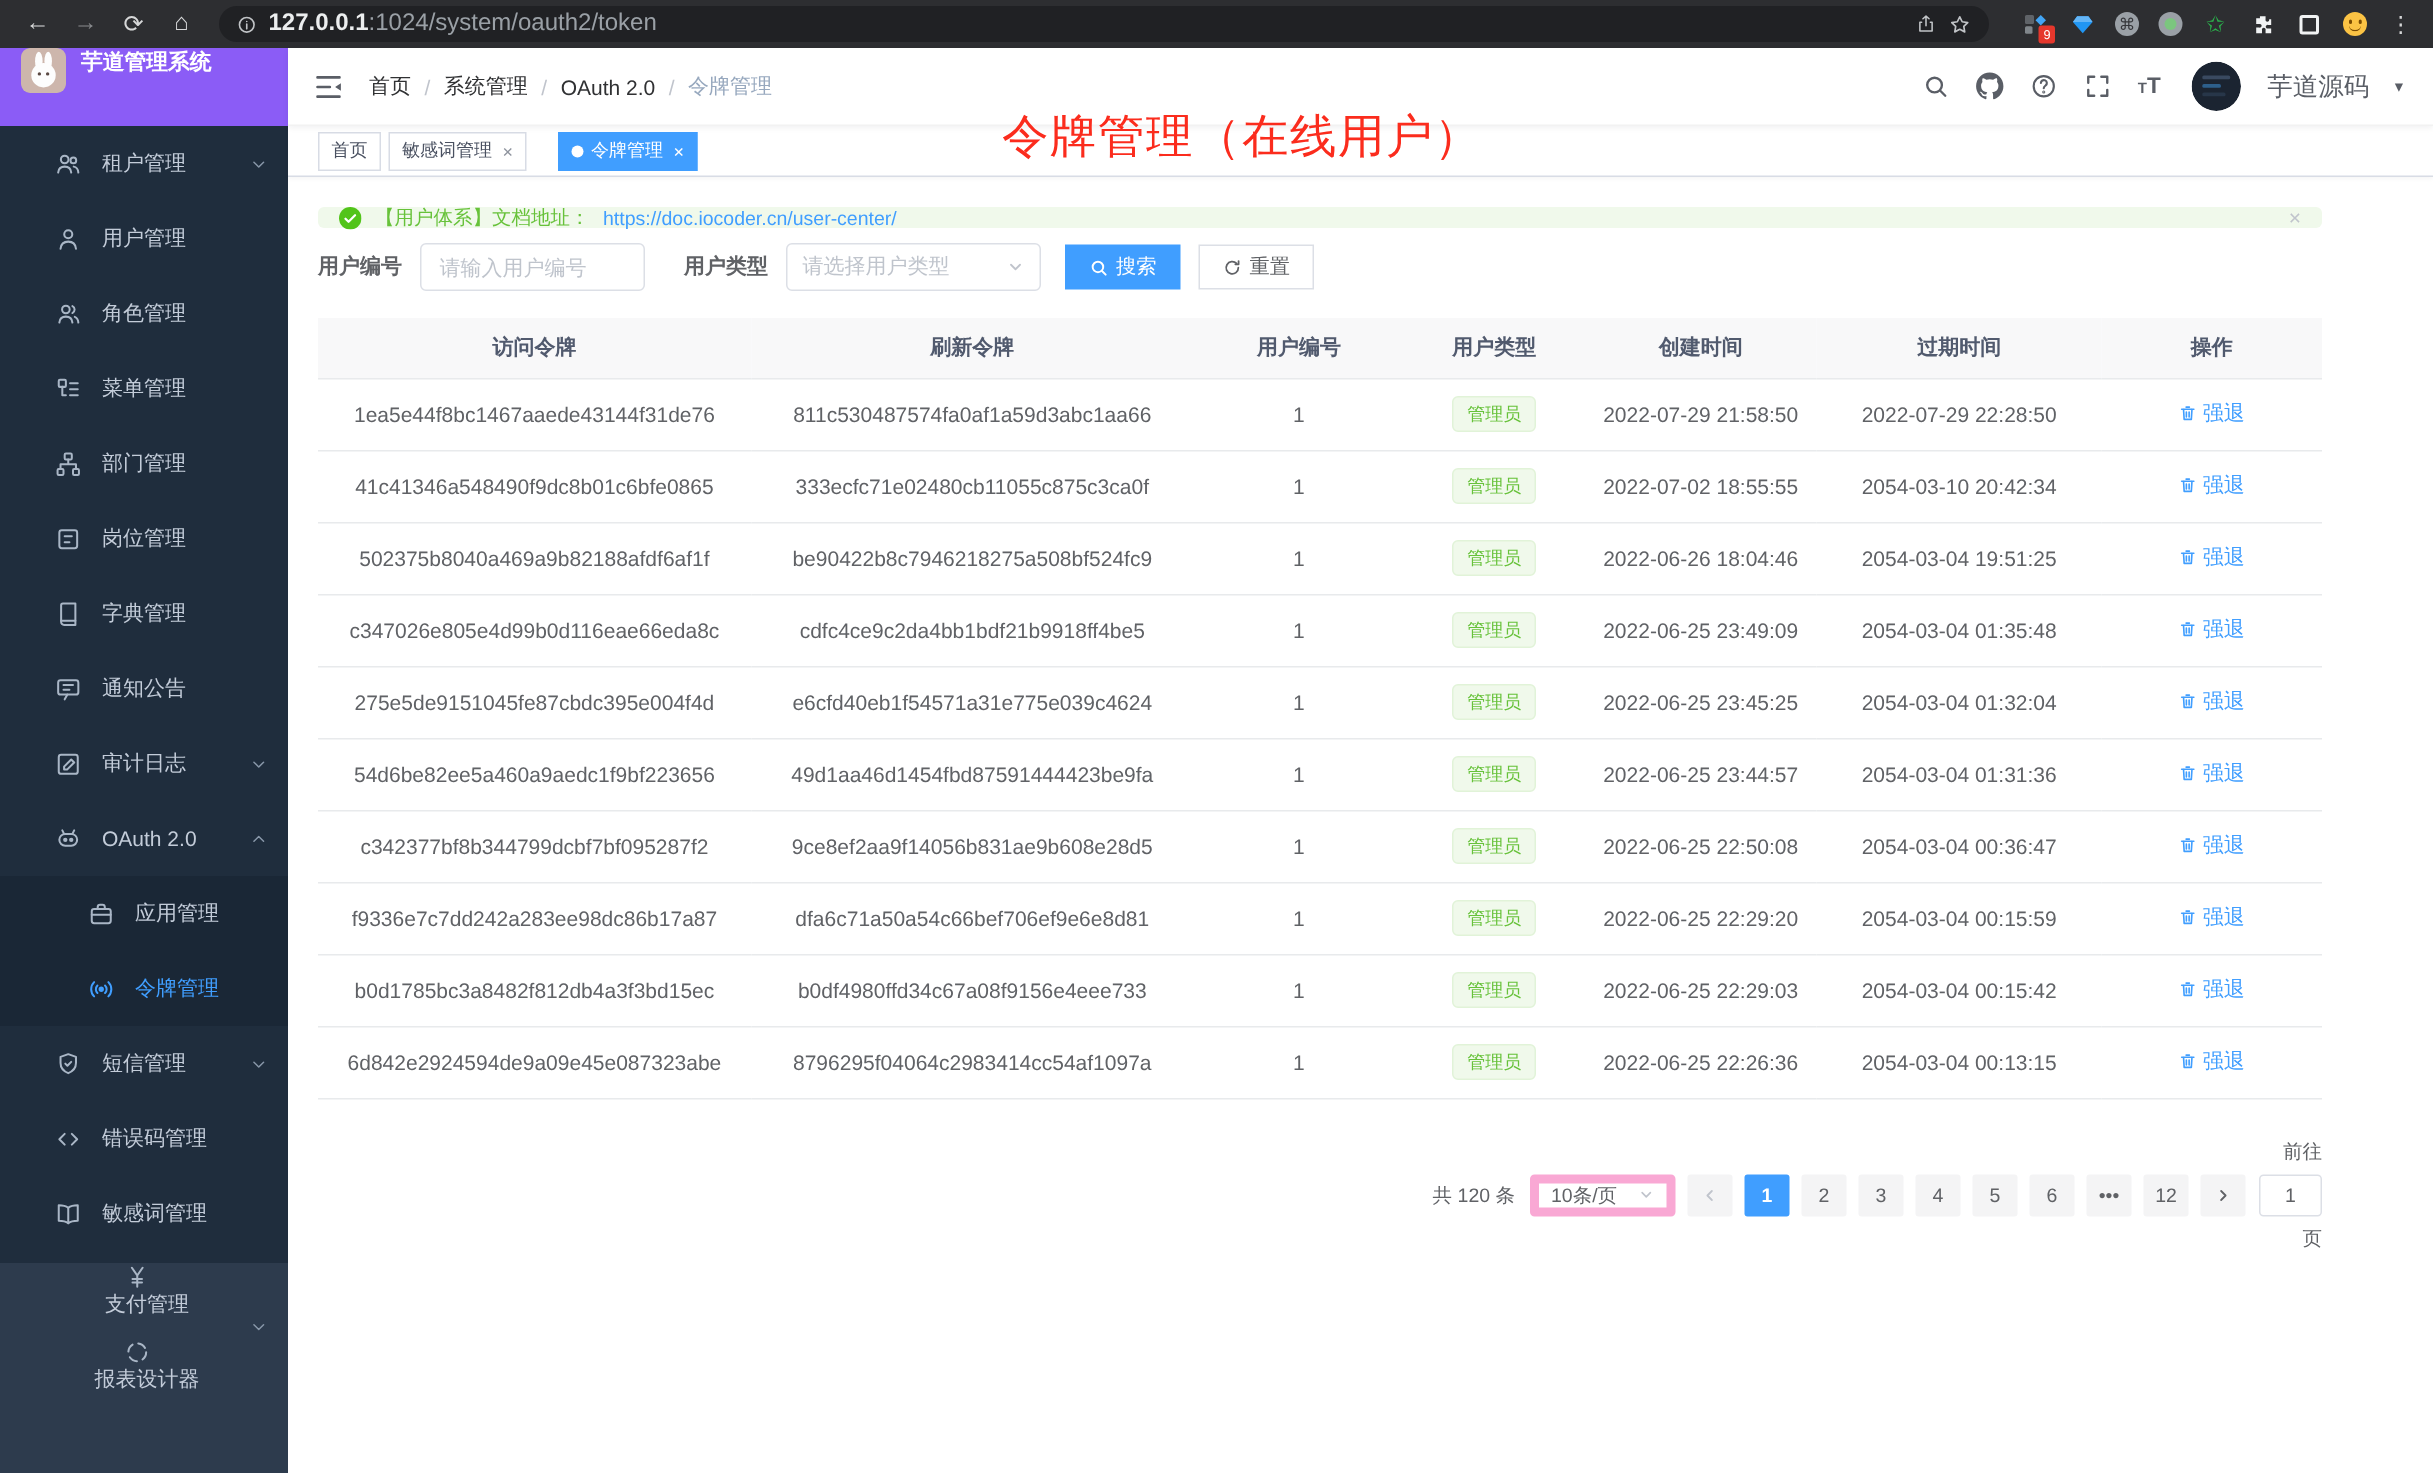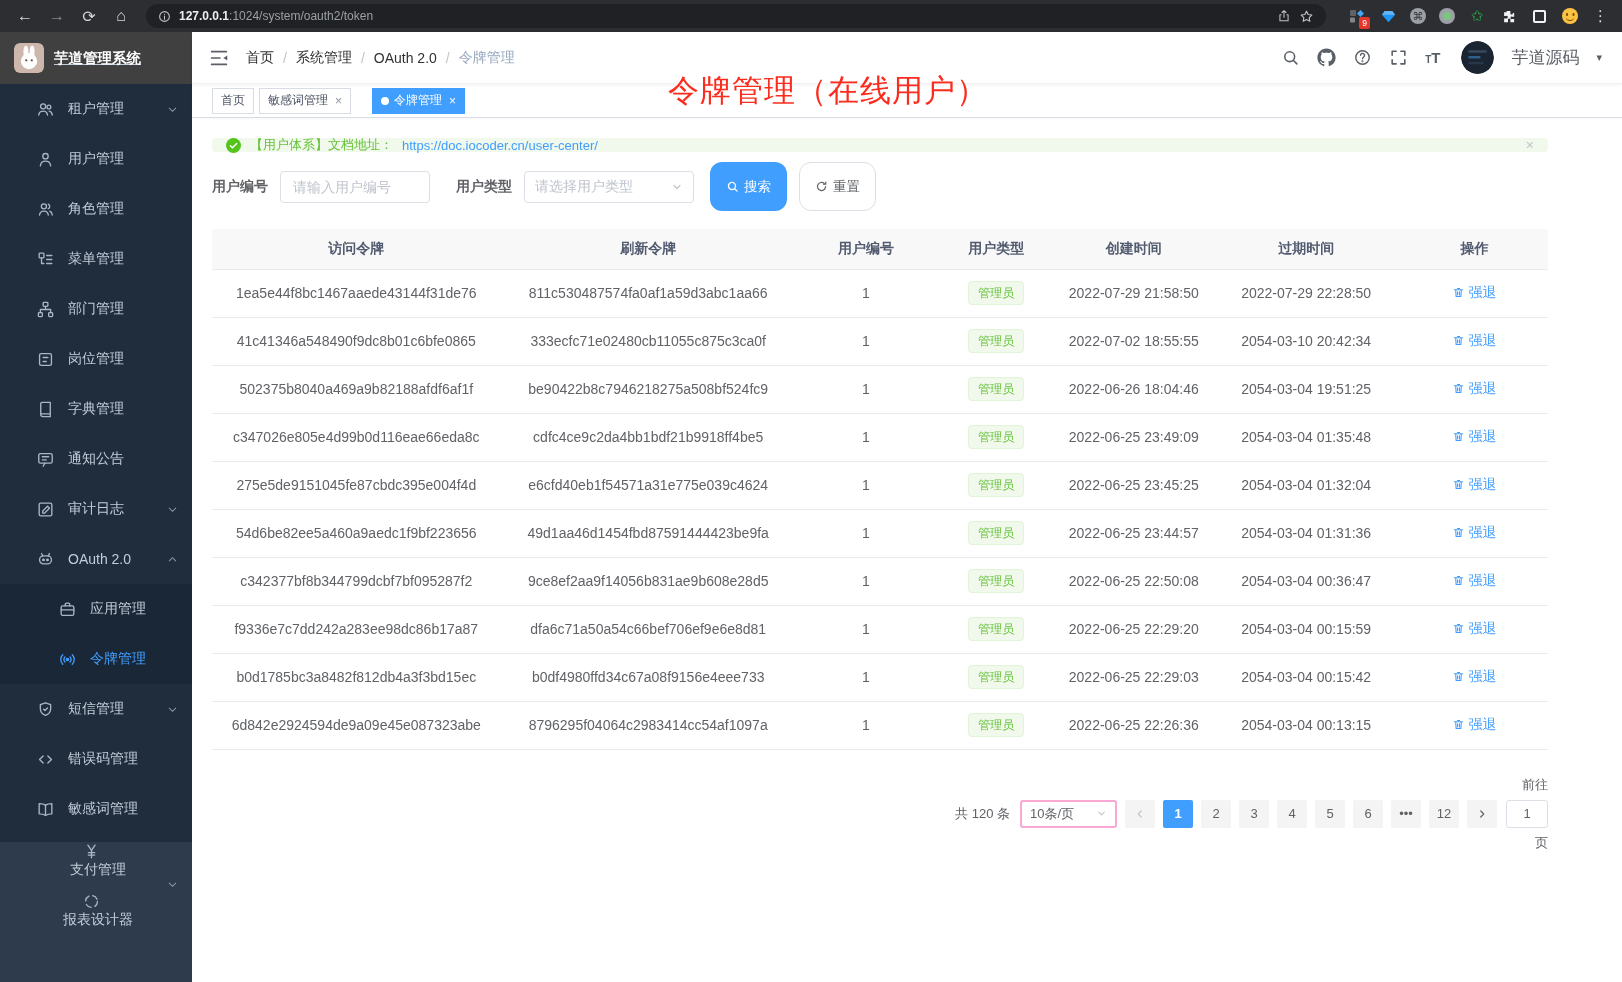--- a/index.html
+++ b/index.html
@@ -5,41 +5,41 @@
   * { box-sizing: border-box; margin: 0; padding: 0; }
   html,body { width:1622px; height:982px; overflow:hidden; }
   body { font-family:"Liberation Sans","DejaVu Sans",sans-serif; background:#fff; position:relative; }
   svg { display:block; }
 
   
   .browser-bar { height:32px; background:#2d2e31; display:flex; align-items:center; padding:0 12px; gap:6px; }
   .bnav { width:26px; height:26px; display:flex; align-items:center; justify-content:center; color:#d6d7d8; font-size:16px; border-radius:50%; cursor:pointer; }
   .bnav.dim { color:#87898c; }
   .url-pill { flex:1; height:24px; margin:0 6px; background:#202124; border-radius:12px; display:flex; align-items:center; padding:0 12px; gap:8px; min-width:0; }
-  .url-text { font-size:12px; color:#c7cacd; white-space:nowrap; overflow:hidden; }
+  .url-text { font-size:16px; color:#c7cacd; white-space:nowrap; overflow:hidden; }
   .url-text .host { color:#eceeef; font-weight:700; }
   .url-text .rest { color:#9aa0a6; }
   .pill-spacer { flex:1; }
   .pill-ic { color:#c0c3c6; display:flex; align-items:center; }
   .ext-row { display:flex; align-items:center; gap:13px; margin-left:10px; }
   .ext { width:18px; height:18px; display:flex; align-items:center; justify-content:center; position:relative; cursor:pointer; }
   .badge9 { position:absolute; right:-4px; bottom:-4px; background:#e5372c; color:#fff; font-size:8.5px; line-height:10px; padding:1px 3px; border-radius:2px; }
   .gray-circ { width:16px; height:16px; border-radius:50%; background:#9aa0a6; display:flex; align-items:center; justify-content:center; color:#35363a; font-size:11px; }
   .rec-circ { width:16px; height:16px; border-radius:50%; background:#9aa0a6; display:flex; align-items:center; justify-content:center; }
   .rec-circ i { width:8px; height:8px; border-radius:50%; background:#7bc67e; }
   .sq-ext { width:13px; height:13px; border:2px solid #f1f3f4; border-radius:2px; }
   .emoji-face { width:16px; height:16px; border-radius:50%; background:#fbc344; position:relative; }
   .emoji-face::before { content:""; position:absolute; left:3.5px; top:5px; width:2.5px; height:2.5px; border-radius:50%; background:#7a4b00; box-shadow:6.5px 0 0 #7a4b00; }
   .emoji-face::after { content:""; position:absolute; left:4px; top:8px; width:8px; height:4px; border-bottom:1.8px solid #7a4b00; border-radius:0 0 8px 8px; }
   .dots3 { color:#d6d7d8; font-size:15px; letter-spacing:1px; }
 
   
   .shell { display:flex; height:950px; }
   .sidebar { width:192px; background:#1f2d3d; color:#c3ccd9; flex-shrink:0; display:flex; flex-direction:column; }
-  .logo-bar { height:52px; background:#404040; display:flex; align-items:center; padding:0 14px; gap:10px; flex-shrink:0;text-decoration:underline; }
+  .logo-bar { height:52px; background:#8b5cf6; display:flex; align-items:flex-start; padding:0 14px; gap:10px; flex-shrink:0; }
   .logo-img { width:30px; height:30px; border-radius:6px; overflow:hidden; flex-shrink:0; }
   .logo-title { color:#fff; font-size:14.5px; font-weight:700; white-space:nowrap; }
   .menu { flex:1; }
   .menu-item { height:50px; display:flex; align-items:center; padding:0 14px 0 36px; font-size:14px; cursor:pointer; color:#c3ccd9; }
   .menu-item .mi-ico { width:19px; height:19px; margin-right:13px; color:#a9b6c6; flex-shrink:0; }
   .menu-item.sub { padding-left:58px; background:#1a2736; }
   .menu-item.active { color:#409eff; }
   .menu-item.active .mi-ico { color:#409eff; }
   .mi-chev { margin-left:auto; color:#8796a8; width:11px; height:11px; }
   .menu-bottom { background:#2d3b4d; flex-shrink:0; padding-bottom:40px; }
@@ -75,35 +75,35 @@
   .alert-text { font-size:13px; color:#67c23a; }
   .alert-link { font-size:13px; color:#409eff; cursor:pointer; text-decoration:none; }
   .alert-close { margin-left:auto; color:#c0c4cc; font-size:14px; cursor:pointer; }
 
   .filter-row { display:flex; align-items:center; margin-top:10px; gap:12px; }
   .f-label { font-size:14px; font-weight:700; color:#606266; }
   .f-input { width:150px; height:32px; border:1px solid #dcdfe6; border-radius:4px; padding:0 12px; font-size:14px; color:#a16207; outline:none; font-family:inherit; }
   .f-input::placeholder { color:#bfc4cc; }
   .f-select { width:170px; height:32px; border:1px solid #dcdfe6; border-radius:4px; padding:0 10px; display:flex; align-items:center; color:#bfc4cc; font-size:14px; cursor:pointer; }
   .f-select .sel-chev { margin-left:auto; width:12px; height:12px; color:#c0c4cc; }
-  .btn { height:49px; border-radius:12px; font-size:13.5px; display:inline-flex; align-items:center; justify-content:center; gap:5px; cursor:pointer; padding:0 15px; border:1px solid transparent; font-family:inherit; }
+  .btn { height:30px; border-radius:0; font-size:13.5px; display:inline-flex; align-items:center; justify-content:center; gap:5px; cursor:pointer; padding:0 15px; border:1px solid transparent; font-family:inherit; }
   .btn-primary { background:#409eff; color:#fff; margin-left:4px; }
   .btn-plain { background:#fff; color:#606266; border-color:#dcdfe6; }
   .btn svg { width:13px; height:13px; }
 
   .grid { margin-top:18px; width:100%; border-collapse:collapse; table-layout:fixed; }
   .grid th { background:#f8f8f9; height:40px; font-size:14px; color:#515a6e; font-weight:700; border-bottom:1px solid #e8eaec; text-align:center; }
   .grid td { height:48px; font-size:14px; color:#606266; border-bottom:1px solid #e8eaec; text-align:center; white-space:nowrap; overflow:hidden; }
   .tag-success { display:inline-block; padding:3px 9px; font-size:12px; color:#67c23a; background:#f0f9eb; border:1px solid #e1f3d8; border-radius:4px; line-height:16px; }
   .act-link { color:#409eff; cursor:pointer; display:inline-flex; align-items:center; gap:3px; font-size:14px; }
   .act-link svg { width:13px; height:13px; }
 
   .pager { margin-top:26px; display:flex; align-items:center; justify-content:flex-end; gap:8px; font-size:13px; color:#606266; padding-bottom:30px; }
   .pg-total { margin-right:2px; }
-  .pg-size { width:97px; height:28px; border:2px solid #f9a8d4; border-radius:3px; display:flex; align-items:center; padding:0 8px; color:#606266; cursor:pointer; }
+  .pg-size { width:97px; height:28px; border:6px solid #f9a8d4; border-radius:3px; display:flex; align-items:center; padding:0 8px; color:#606266; cursor:pointer; }
   .pg-size .sel-chev { margin-left:auto; width:11px; height:11px; color:#c0c4cc; }
   .pg-btn { min-width:30px; height:28px; background:#f4f4f5; border-radius:2px; display:inline-flex; align-items:center; justify-content:center; color:#606266; font-size:13px; cursor:pointer; padding:0 4px; }
   .pg-btn.active { background:#409eff; color:#fff; font-weight:700; cursor:default; }
   .pg-btn.disabled { color:#c0c4cc; cursor:default; }
   .pg-btn svg { width:12px; height:12px; }
   .pg-goto { display:flex; align-items:flex-end; gap:6px; margin-left:1px;flex-direction:column; }
   .pg-input { width:42px; height:28px; border:1px solid #dcdfe6; border-radius:3px; text-align:center; font-size:13px; color:#606266; outline:none; font-family:inherit; }
 </style>
 </head>
 <body>

